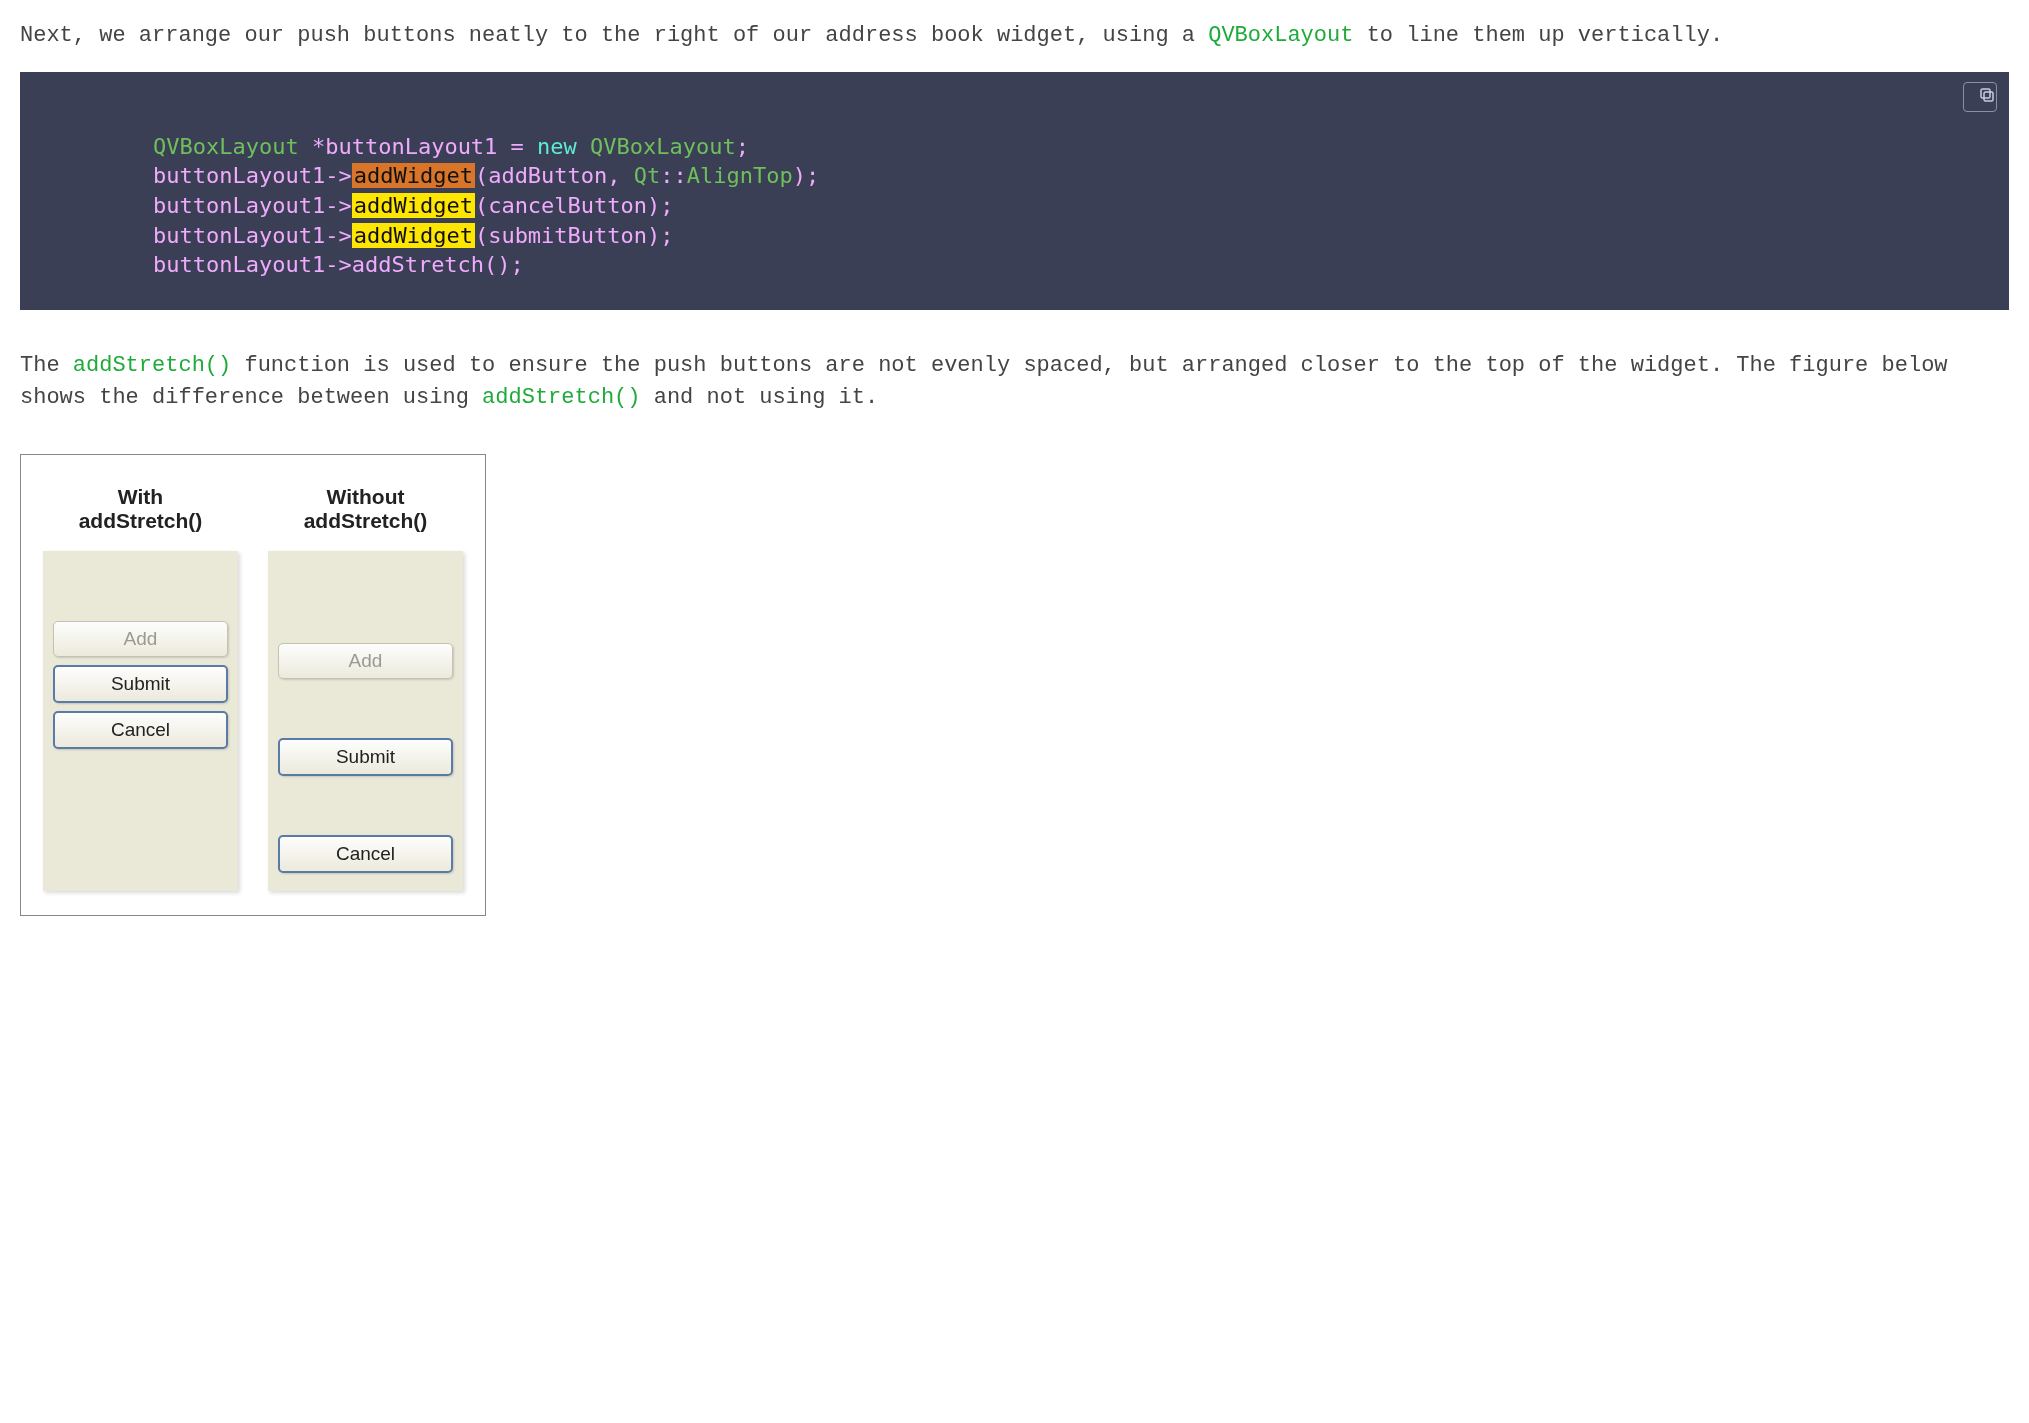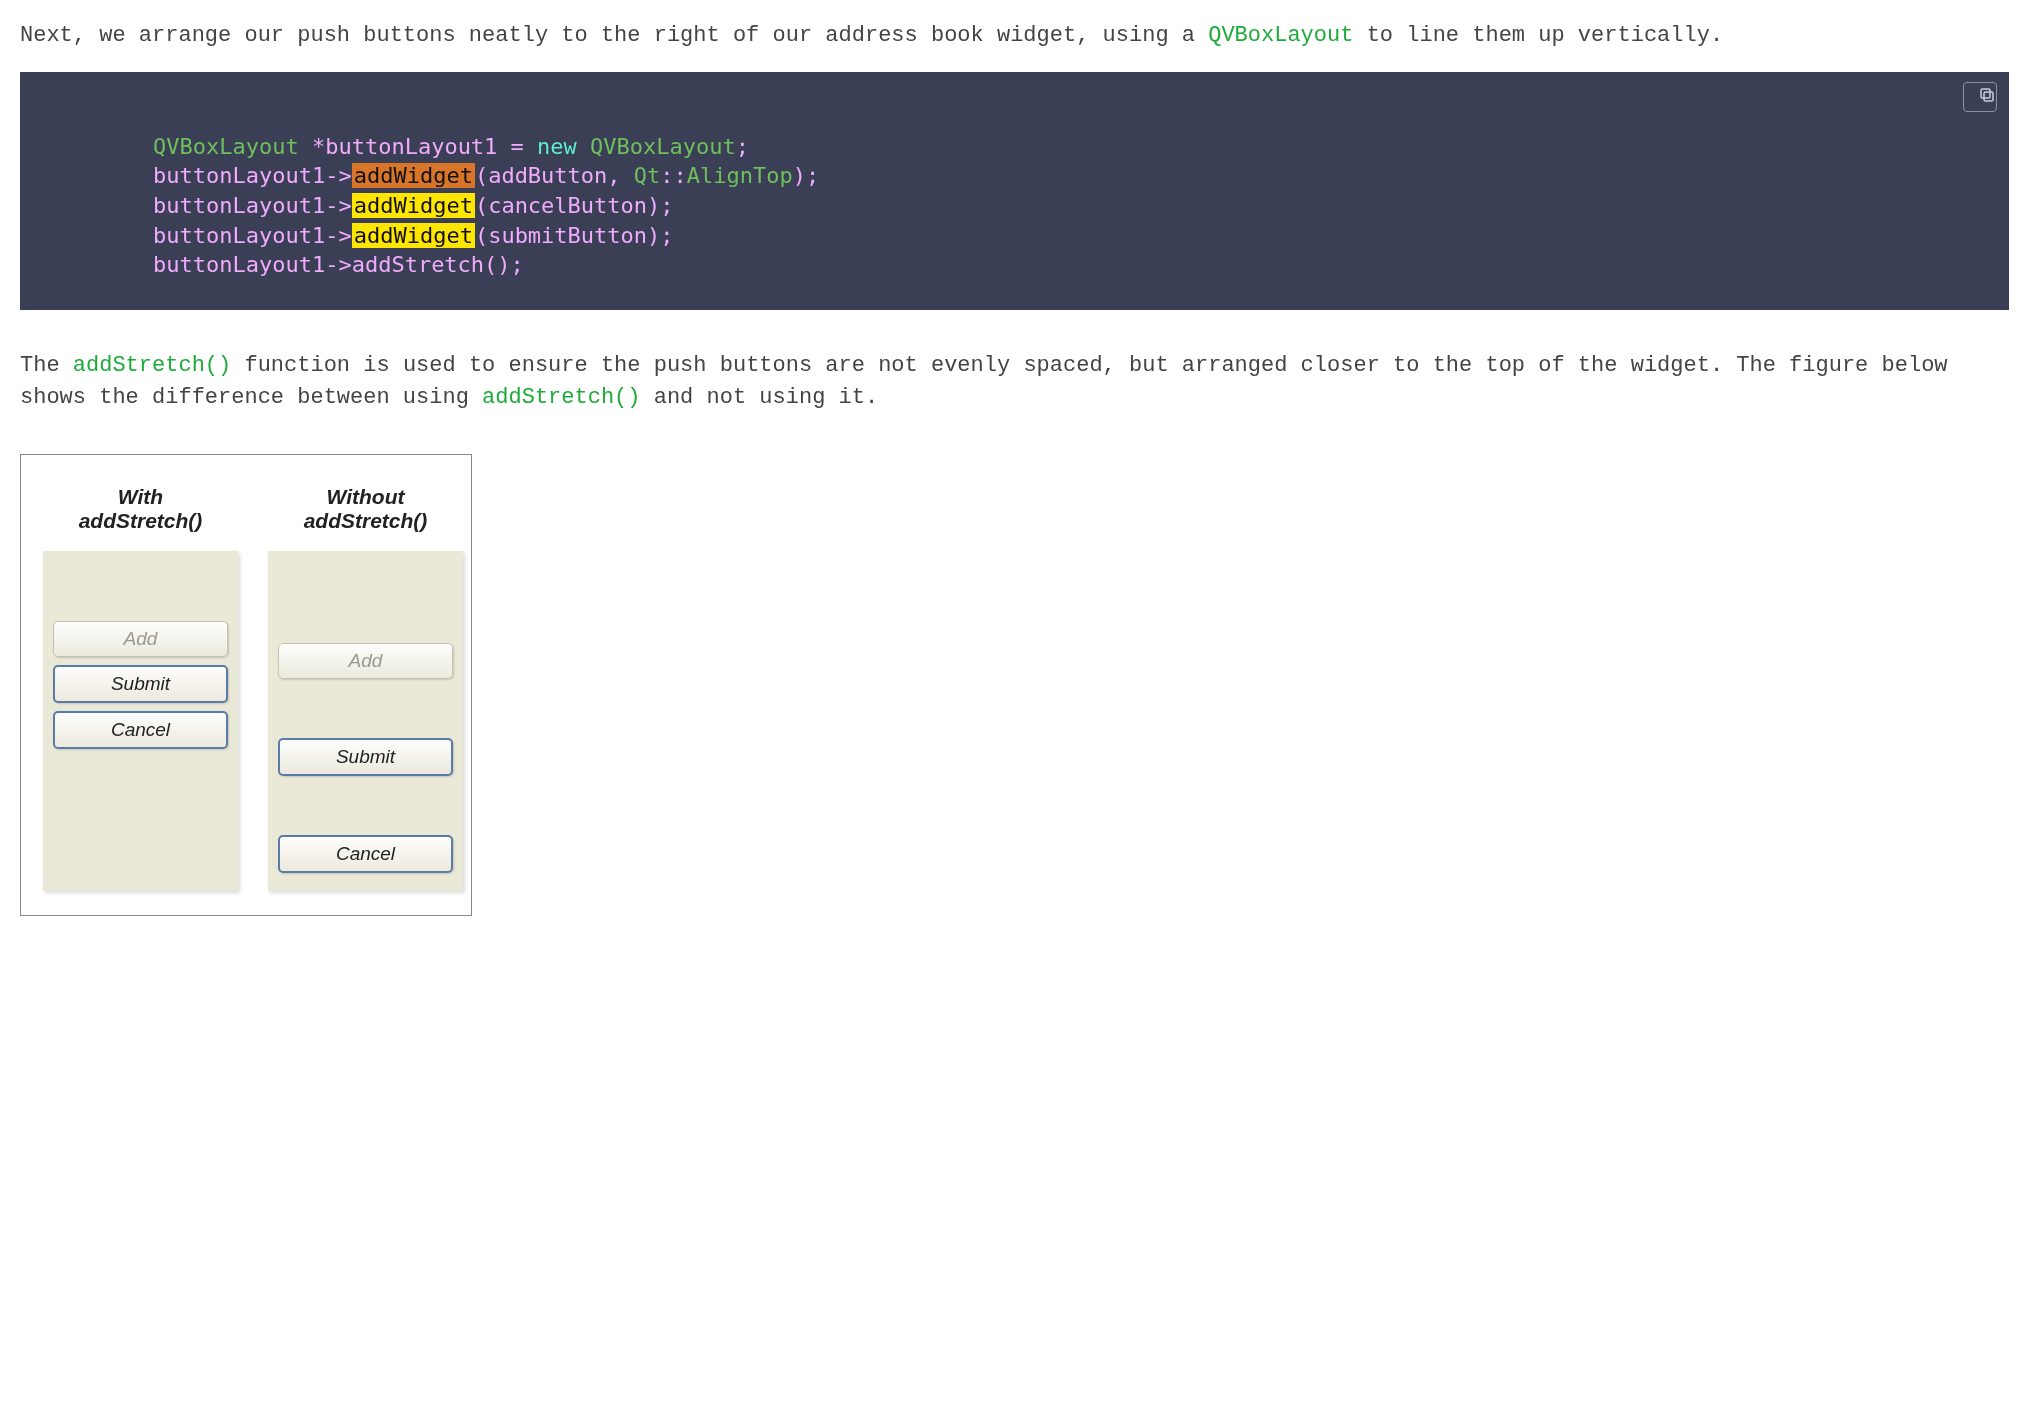--- a/index.html
+++ b/index.html
@@ -61,24 +61,23 @@
   .hl-yellow {
     background: #ffe600;
     color: #111;
     padding: 0 2px;
   }
 
   
   .figure {
     display: inline-block;
     border: 1px solid #888;
-    padding: 30px 8px 24px 22px;
+    padding: 30px 22px 24px 22px;
     background: #fff;
     margin-top: 20px;
-    font-style: italic;
   }
   .fig-cols {
     display: flex;
     gap: 30px;
   }
   .fig-col {
     width: 195px;
     text-align: center;
   }
   .fig-head {

